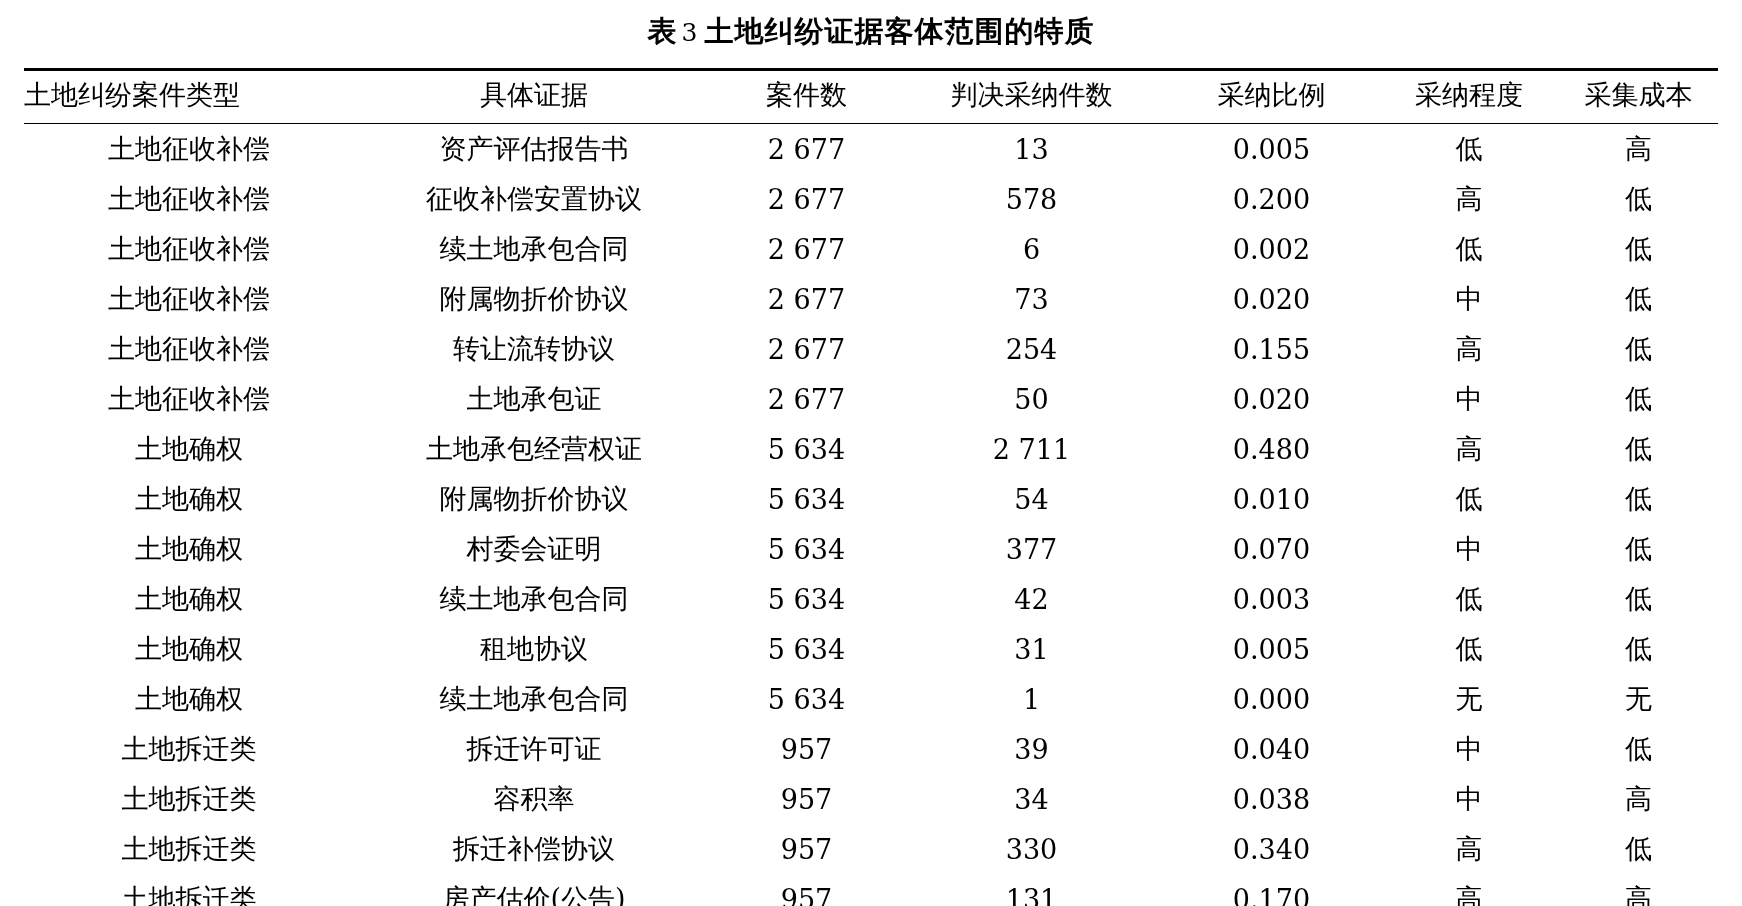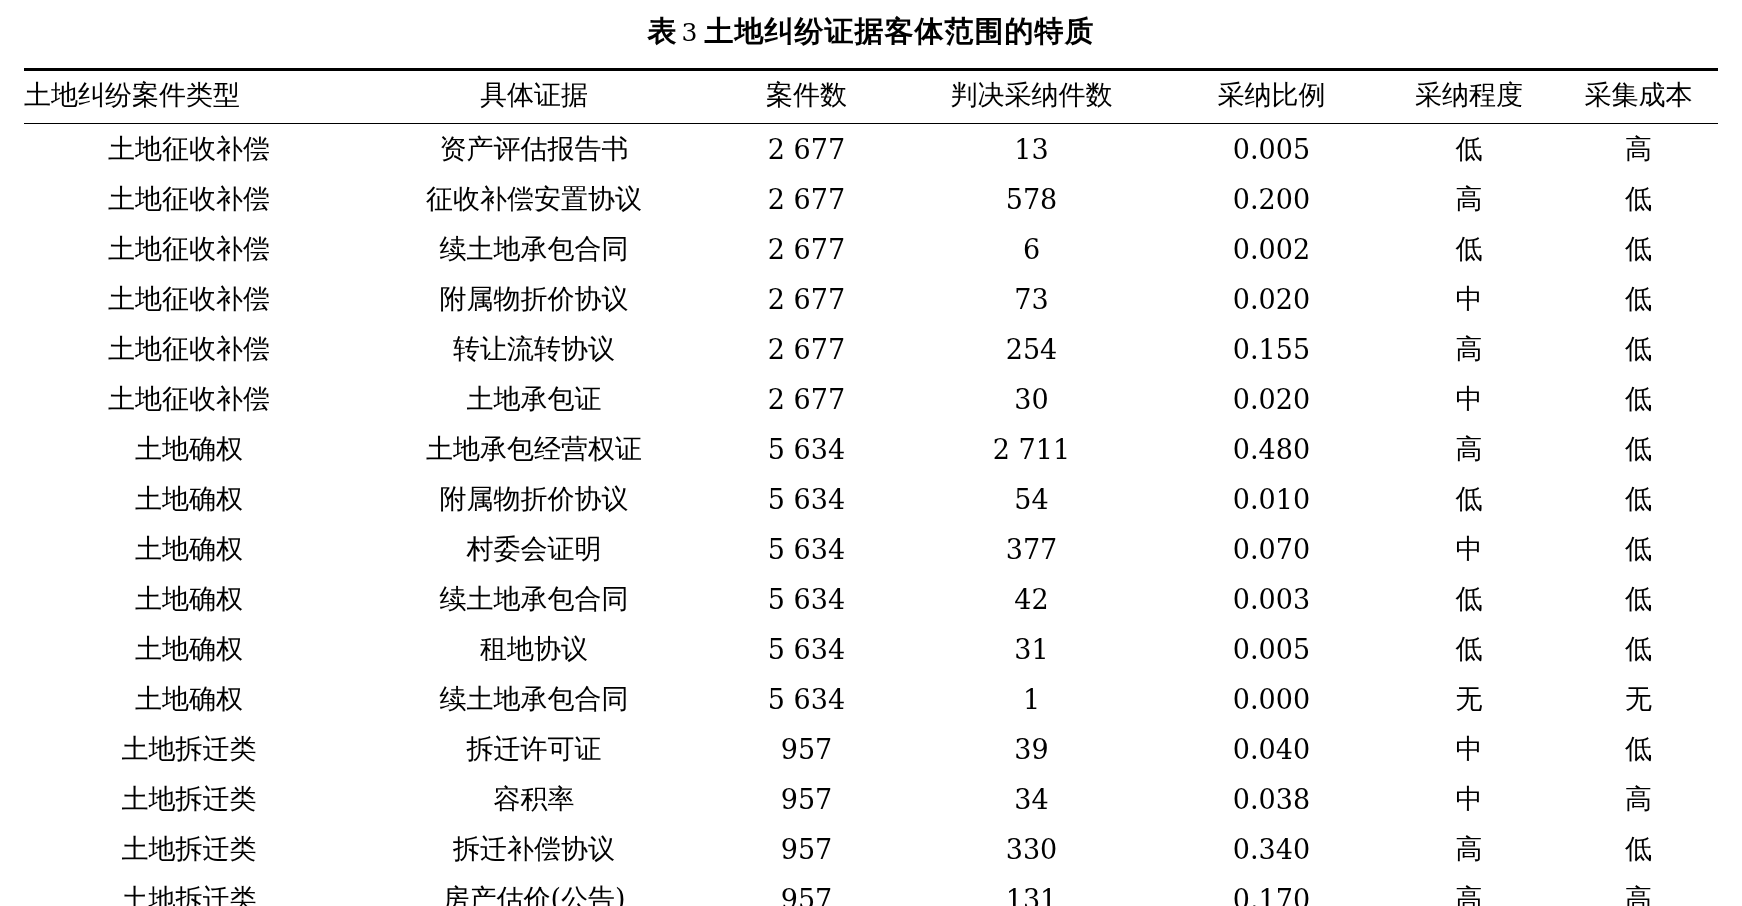--- a/index.html
+++ b/index.html
@@ -150,21 +150,21 @@
           <td class="c2">2 677</td>
           <td class="c3">254</td>
           <td class="c4">0.155</td>
           <td class="c5">高</td>
           <td class="c6">低</td>
         </tr>
         <tr>
           <td class="c0">土地征收补偿</td>
           <td class="c1">土地承包证</td>
           <td class="c2">2 677</td>
-          <td class="c3">30</td>
+          <td class="c3">50</td>
           <td class="c4">0.020</td>
           <td class="c5">中</td>
           <td class="c6">低</td>
         </tr>
         <tr>
           <td class="c0">土地确权</td>
           <td class="c1">土地承包经营权证</td>
           <td class="c2">5 634</td>
           <td class="c3">2 711</td>
           <td class="c4">0.480</td>

